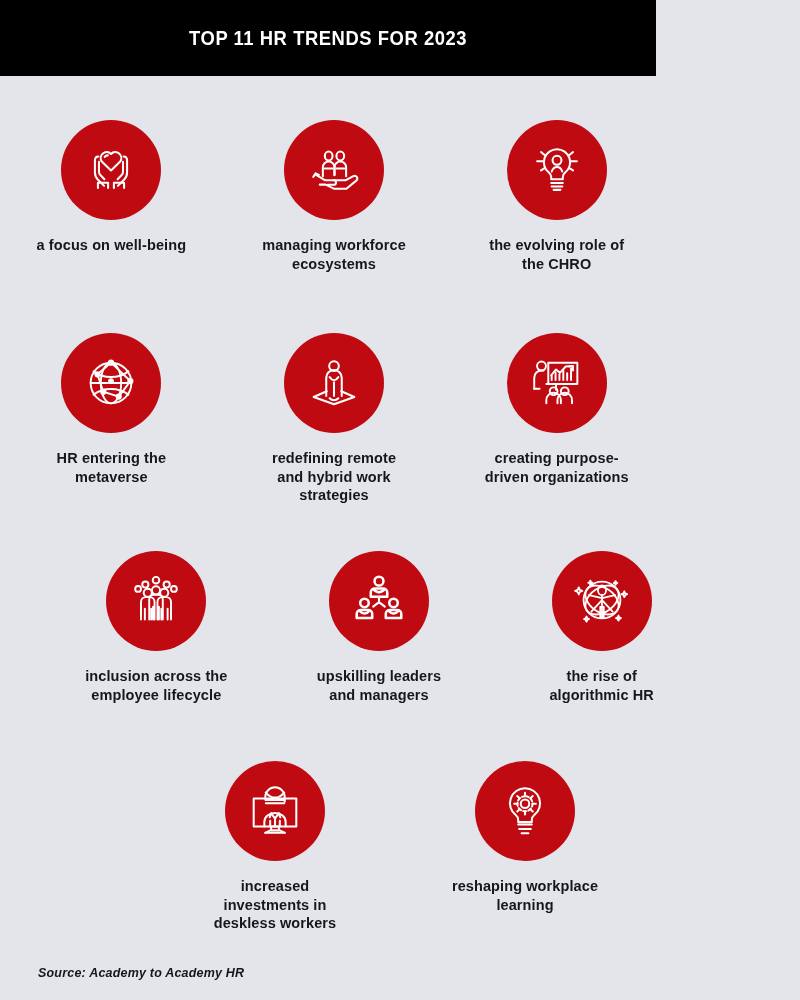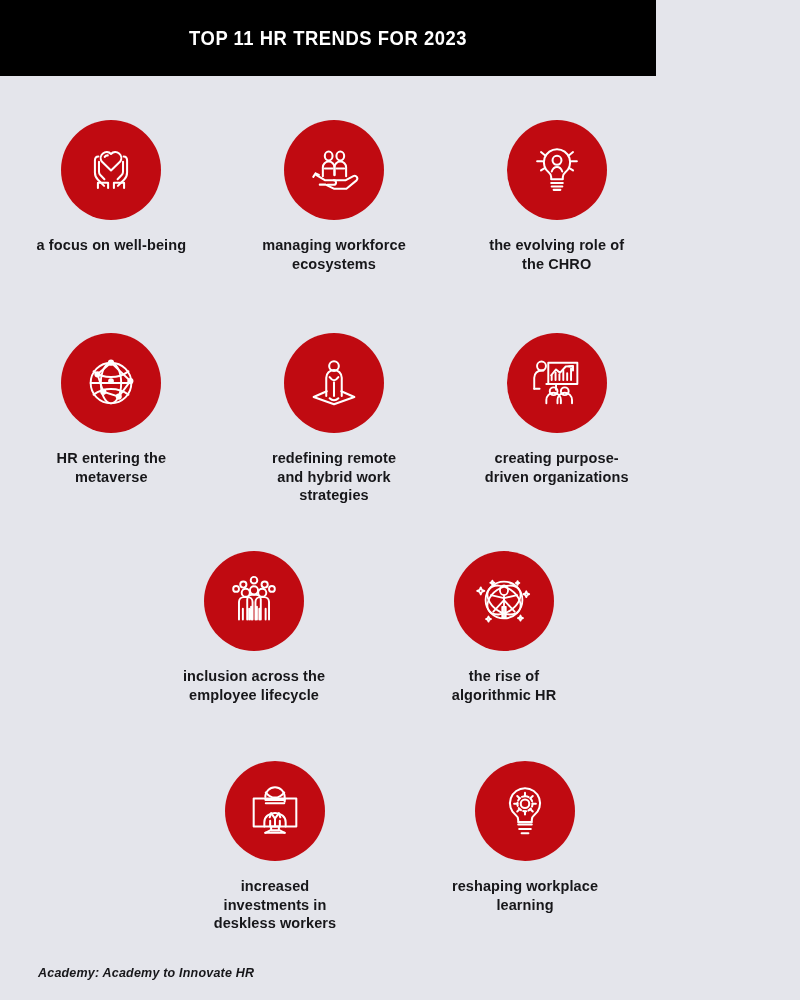--- a/index.html
+++ b/index.html
@@ -256,20 +256,40 @@
             <path d="M33.5 51 V33 a5 5 0 0 1 5-5 h4 a5 5 0 0 1 5 5 v18"></path>
             <path d="M25 51 V30.5 a5 5 0 0 1 5-5 h4 a5 5 0 0 1 5 5 V51"></path>
             <path d="M20.5 40 V51 M27 40 V51 M37.5 40 V51 M44 40 V51 M29 38 V51 M35 38 V51"></path>
           </svg>
         </span>
       </div>
       <div class="trend-label">inclusion across the
 employee lifecycle</div>
     </div>
 
+    <div class="cell">
+      <div class="badge">
+        <span>
+          <svg viewBox="0 0 64 64" fill="none" stroke="#ffffff" stroke-width="2.6" stroke-linecap="round" stroke-linejoin="round">
+            <circle cx="32" cy="11.5" r="4.6"></circle>
+            <path d="M23.5 27.5 v-4.3 a4 4 0 0 1 4-4 h9 a4 4 0 0 1 4 4 v4.3 Z"></path>
+            <path d="M26 19.5 c2 2.3 4 3.4 6 3.4 s4-1.1 6-3.4"></path>
+            <circle cx="17" cy="34" r="4.4"></circle>
+            <path d="M9 49.5 v-4.2 a4 4 0 0 1 4-4 h8 a4 4 0 0 1 4 4 v4.2 Z"></path>
+            <path d="M11.5 41.7 c1.9 2.2 3.8 3.3 5.5 3.3 s3.6-1.1 5.5-3.3"></path>
+            <circle cx="47" cy="34" r="4.4"></circle>
+            <path d="M39 49.5 v-4.2 a4 4 0 0 1 4-4 h8 a4 4 0 0 1 4 4 v4.2 Z"></path>
+            <path d="M41.5 41.7 c1.9 2.2 3.8 3.3 5.5 3.3 s3.6-1.1 5.5-3.3"></path>
+            <path d="M32 27.8 v5.4 M32 33.2 l-6 4.6 M32 33.2 l6 4.6" stroke-width="2.2"></path>
+          </svg>
+        </span>
+      </div>
+      <div class="trend-label">upskilling leaders
+and managers</div>
+    </div>
 
     <div class="cell">
       <div class="badge">
         <span>
           <svg viewBox="0 0 64 64" fill="none" stroke="#ffffff" stroke-width="1.9" stroke-linecap="round" stroke-linejoin="round">
             <circle cx="32" cy="31" r="19"></circle>
             <ellipse cx="32" cy="31" rx="19" ry="12.5" transform="rotate(-35 32 31)"></ellipse>
             <ellipse cx="32" cy="31" rx="19" ry="12.5" transform="rotate(35 32 31)"></ellipse>
             <ellipse cx="32" cy="21" rx="4.2" ry="5"></ellipse>
             <path d="M32 26 v23"></path>
@@ -331,13 +351,13 @@
         </span>
       </div>
       <div class="trend-label">reshaping workplace
 learning</div>
     </div>
 
   </div>
 
 </div>
 
-<div class="source">Academy: Academy to Innovate HR</div>
+<div class="source">Source: Academy to Academy HR</div>
 
 </body></html>

